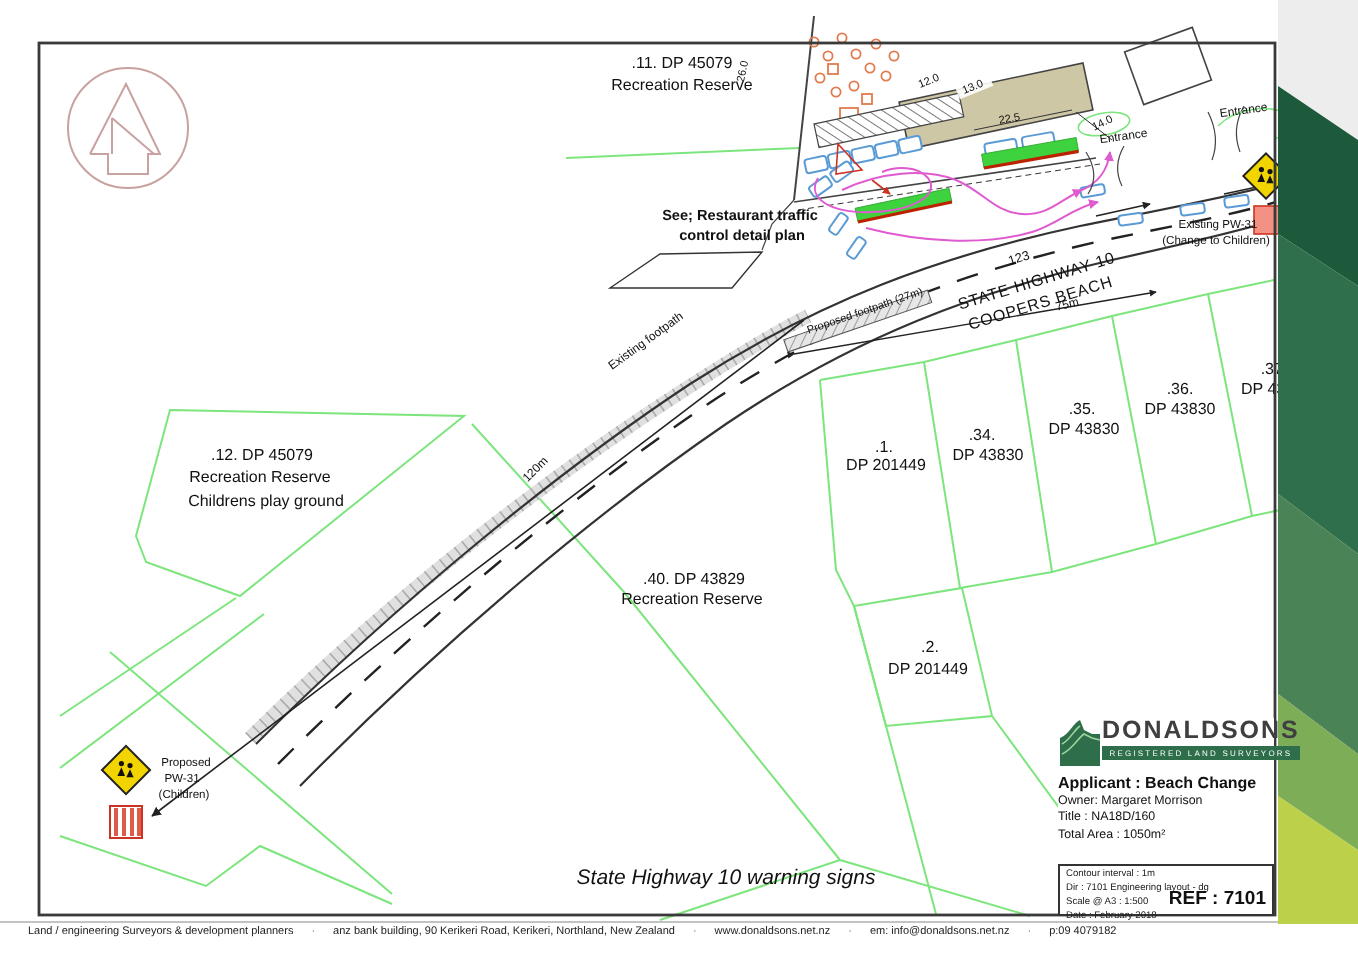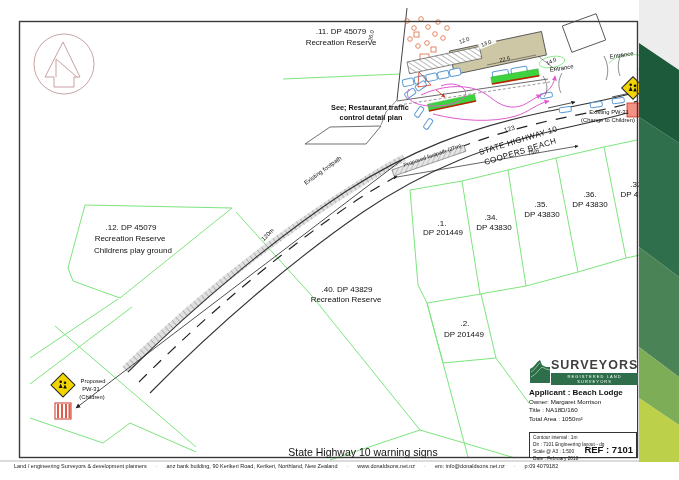--- a/index.html
+++ b/index.html
@@ -16,21 +16,21 @@
           text-align:center;padding:1px 0 1px 0;}
   .applicant{font-size:8px;font-weight:bold;margin-top:3px;}
   .tb-line{font-size:6.2px;line-height:1.18;margin-top:1px;}
   .infobox{position:absolute;left:0;right:0;bottom:0;height:26px;border:1px solid #333;
            padding:2px 3px;box-sizing:border-box;}
   .ib-line{font-size:4.8px;line-height:1.45;color:#222;}
   .ref{position:absolute;right:3px;bottom:2px;font-size:9.5px;font-weight:bold;}
   
   .btitles{position:absolute;left:238px;top:429px;width:250px;text-align:center;}
   .bt1{font-size:12.5px;font-weight:bold;font-style:italic;}
-  .bt2{font-size:10.5px;margin-top:17px;}
+  .bt2{font-size:10.5px;font-style:italic;margin-top:4px;}
   
   .footer{position:absolute;left:14px;top:463px;width:660px;font-size:5.5px;color:#222;
           display:flex;align-items:center;white-space:nowrap;}
   .footer .dot{margin:0 9px;color:#555;}
 </style>
 </head>
 <body>
 
 <div id="page">
 
@@ -296,25 +296,25 @@
 
 
 <div class="tblock">
   <div class="logo-row">
     <svg class="logo-hill" viewBox="0 0 22 25">
       <path d="M1,24 L1,10 C6,8 7,3 11,1 L13,6 L17,8 L21,8 L21,24 Z" fill="#2e6e4a"></path>
       <path d="M2,13 C6,11 8,6 11,4" fill="none" stroke="#9fd49f" stroke-width="0.8"></path>
       <path d="M2,18 C7,16 10,10 13,8 L17,10 L21,11" fill="none" stroke="#9fd49f" stroke-width="0.8"></path>
     </svg>
     <div class="logo-txt">
-      <div class="wordmark">SURVEYORS</div>
+      <div class="wordmark">DONALDSONS</div>
       <div class="regbar">REGISTERED LAND SURVEYORS</div>
     </div>
   </div>
-  <div class="applicant">Applicant  : Beach Lodge</div>
+  <div class="applicant">Applicant  : Beach Change</div>
   <div class="tb-line">Owner: Margaret Morrison</div>
   <div class="tb-line">Title  : NA18D/160</div>
   <div class="tb-line">Total Area : 1050m²</div>
   <div class="infobox">
     <div class="ib-line">Contour interval : 1m</div>
     <div class="ib-line">Dir : 7101 Engineering layout - dg</div>
     <div class="ib-line">Scale @ A3 : 1:500</div>
     <div class="ib-line">Date : February 2018</div>
     <div class="ref">REF : 7101</div>
   </div>

